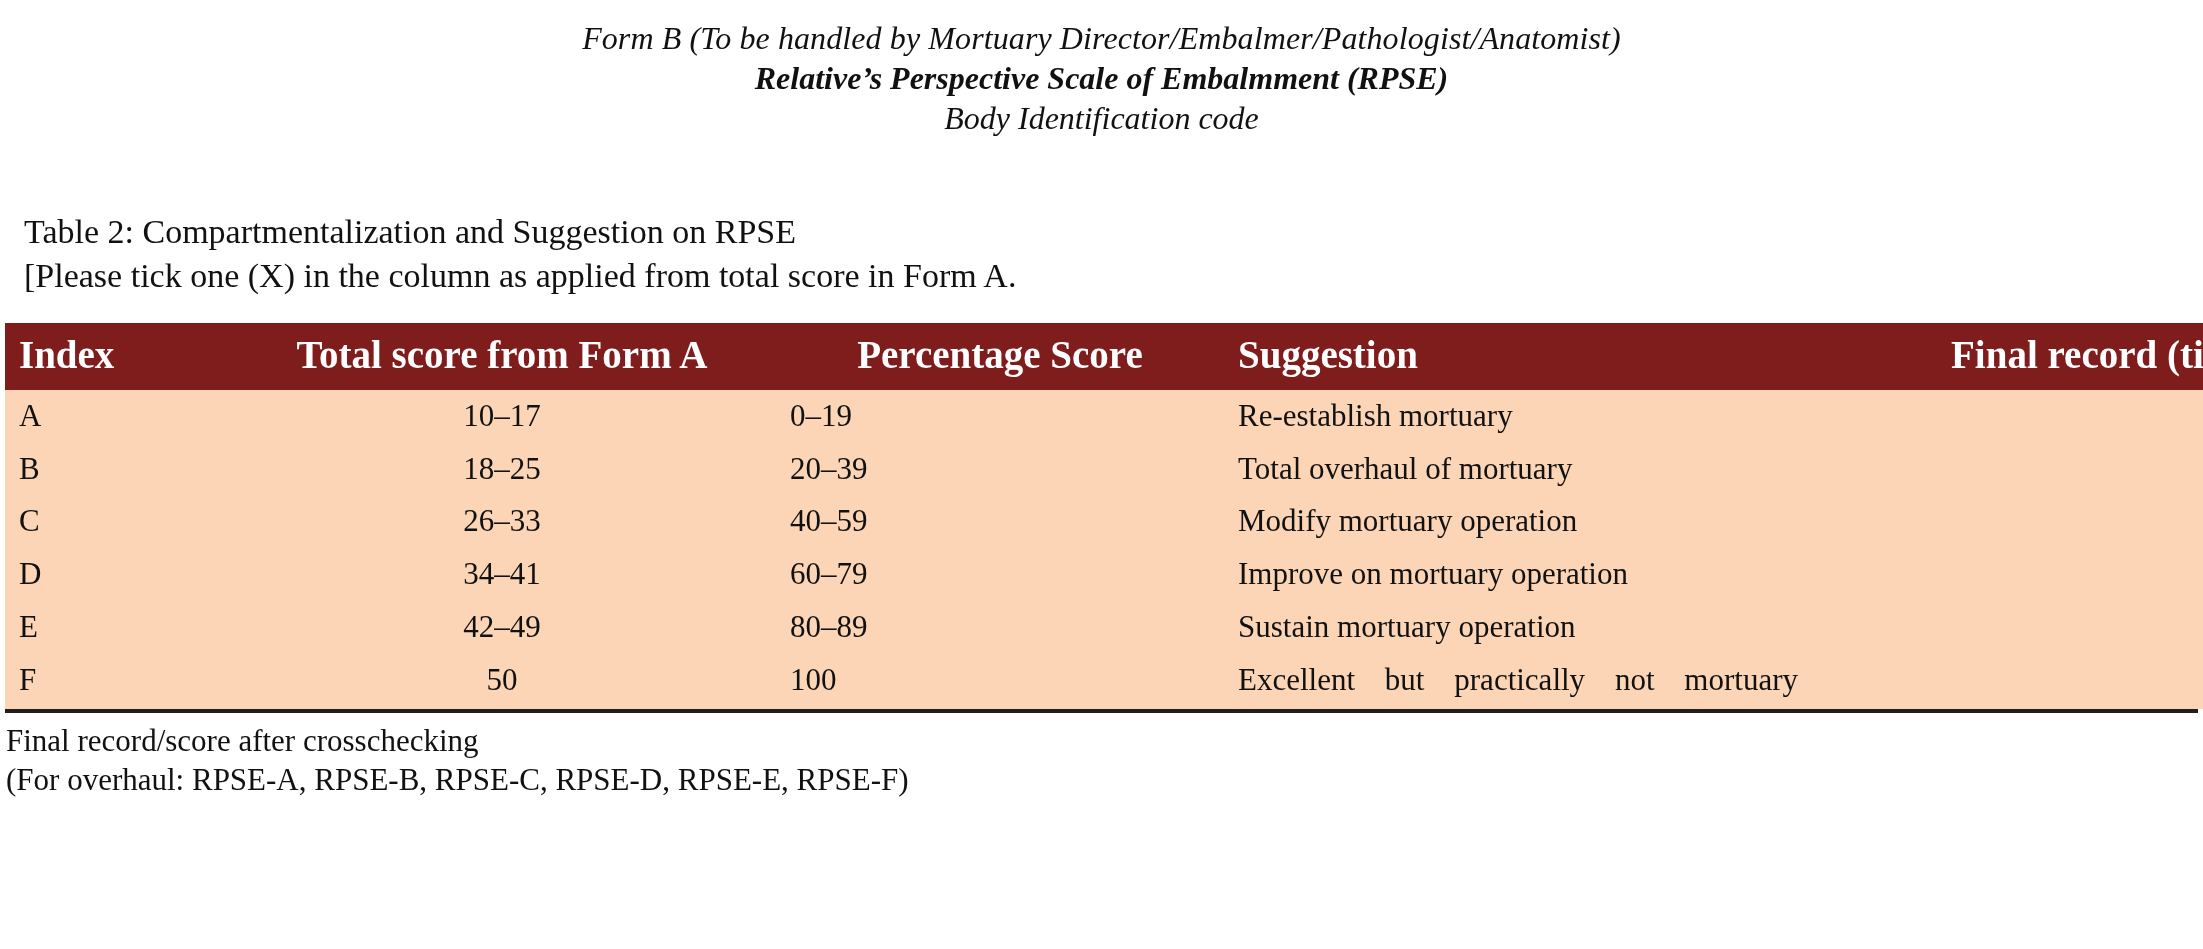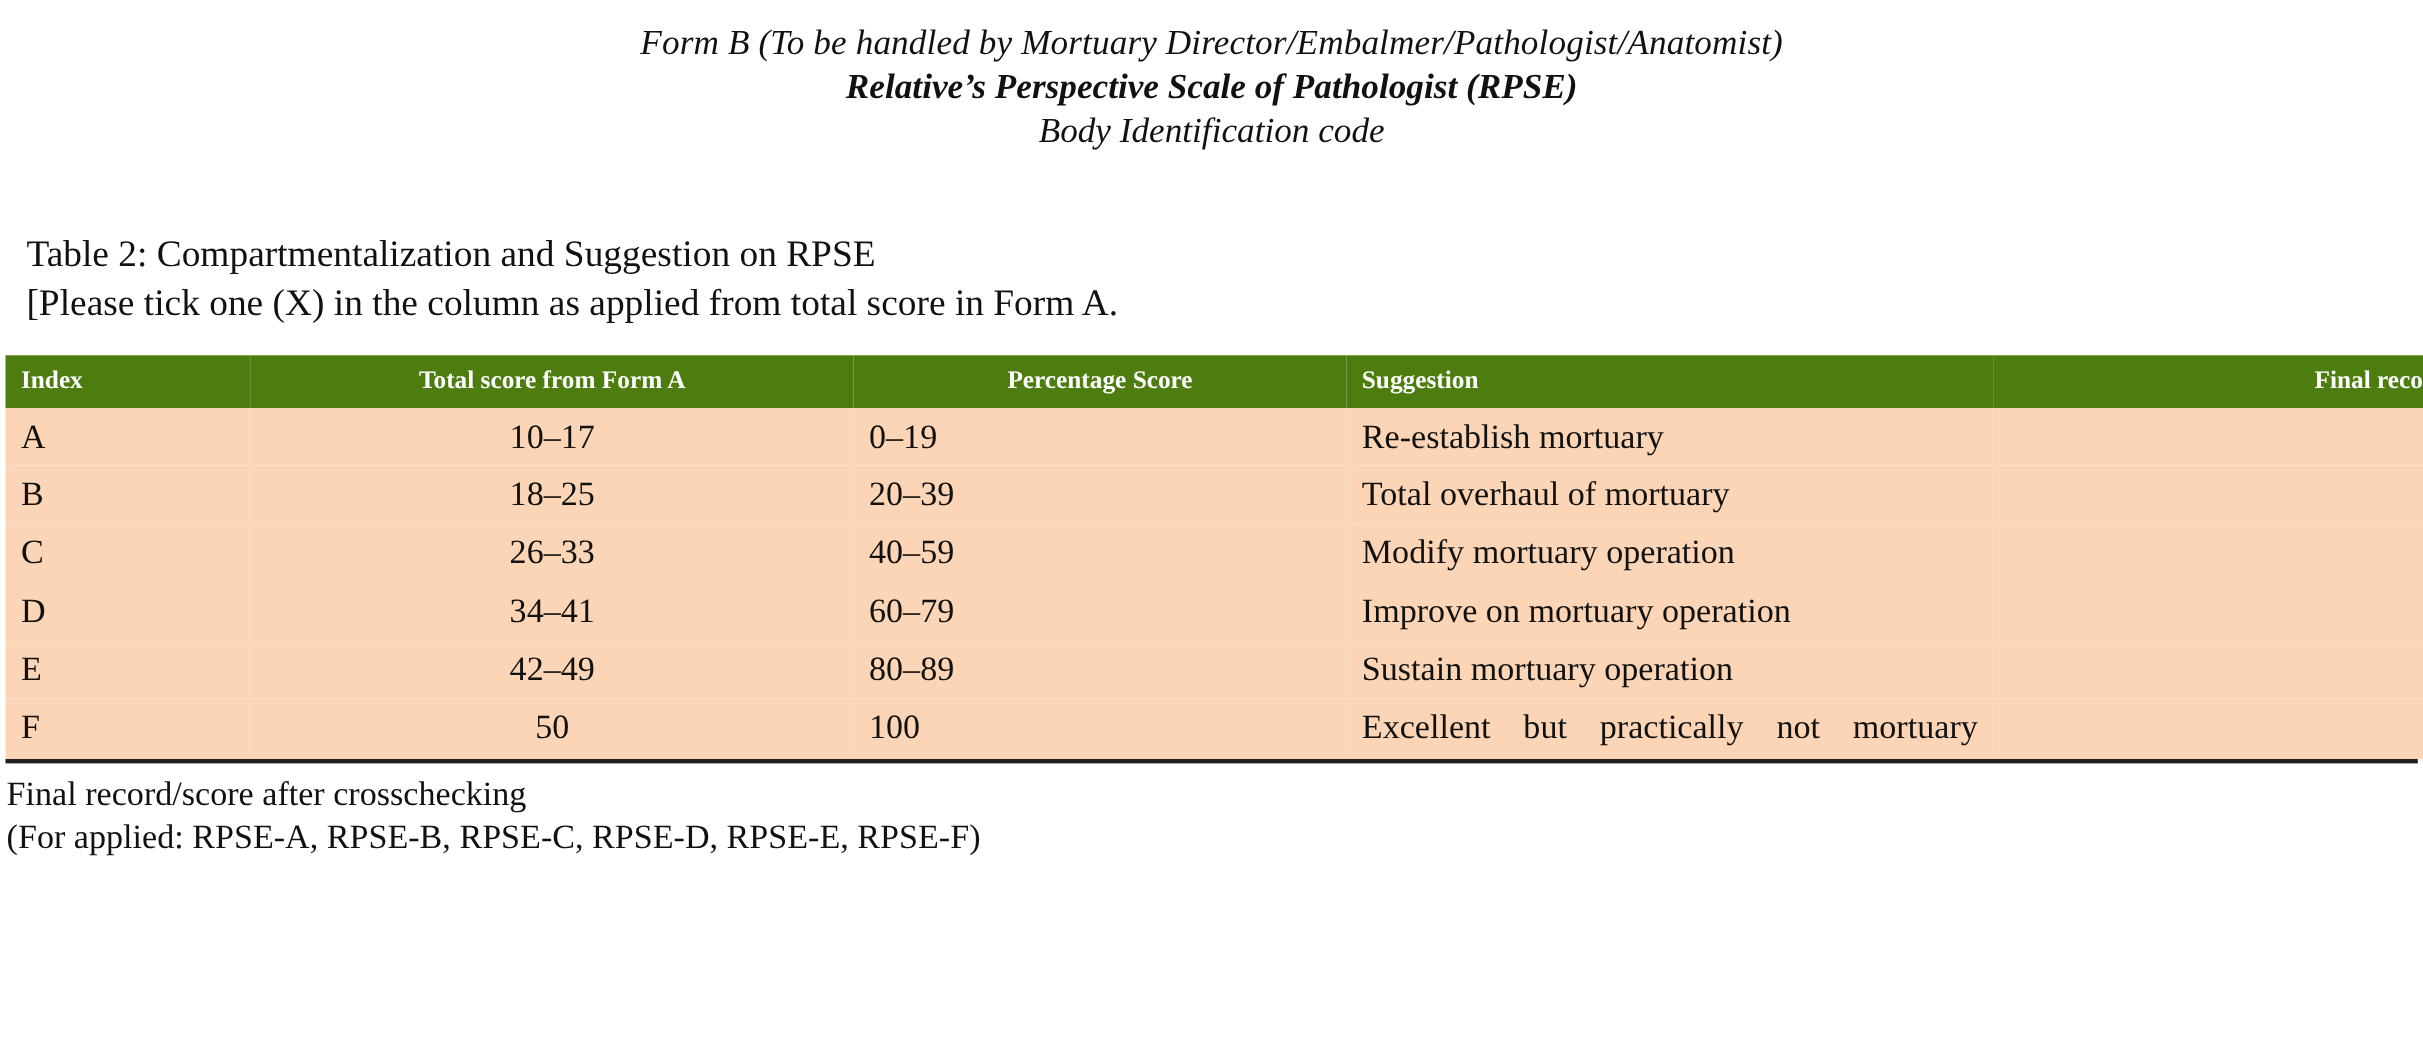--- a/index.html
+++ b/index.html
@@ -50,23 +50,23 @@
     display: block;
   }
   table.rpse {
     margin-top: 26px;
     border-collapse: collapse;
     width: 2193px;
     table-layout: fixed;
     margin-left: 5px;
   }
   table.rpse thead th {
-    background: #4d7c0f;
+    background: #7f1d1d;
     color: #ffffff;
-    font-size: 23px;
+    font-size: 39px;
     font-weight: bold;
     padding: 9px 14px 11px 14px;
     line-height: 1.2;
     vertical-align: middle;
     border: none;
   }
   th.col-index { text-align: left; width: 195px; }
   th.col-total { text-align: center; width: 520px; }
   th.col-pct   { text-align: center; width: 420px; }
   th.col-sugg  { text-align: left;   width: 560px; }
@@ -104,21 +104,21 @@
   }
   .footer-line { display: block; }
 </style>
 </head>
 <body>
 
 <div class="page">
 
   <div class="header-block">
     <div class="header-line1">Form B (To be handled by Mortuary Director/Embalmer/Pathologist/Anatomist)</div>
-    <div class="header-line2">Relative’s Perspective Scale of Pathologist (RPSE)</div>
+    <div class="header-line2">Relative’s Perspective Scale of Embalmment (RPSE)</div>
     <div class="header-line3">Body Identification code</div>
   </div>
 
   <div class="intro-block">
     <span class="intro-line">Table 2: Compartmentalization and Suggestion on RPSE</span>
     <span class="intro-line">[Please tick one (X) in the column as applied from total score in Form A.</span>
   </div>
 
   <table class="rpse">
     <thead>
@@ -173,16 +173,16 @@
         <td class="c-sugg">Excellent but practically not mortuary</td>
         <td class="c-final"></td>
       </tr>
     </tbody>
   </table>
 
   <div class="table-bottom-rule"></div>
 
   <div class="footer-block">
     <span class="footer-line">Final record/score after crosschecking</span>
-    <span class="footer-line">(For applied:  RPSE-A, RPSE-B, RPSE-C, RPSE-D, RPSE-E, RPSE-F)</span>
+    <span class="footer-line">(For overhaul:  RPSE-A, RPSE-B, RPSE-C, RPSE-D, RPSE-E, RPSE-F)</span>
   </div>
 
 </div>
 
 </body></html>

